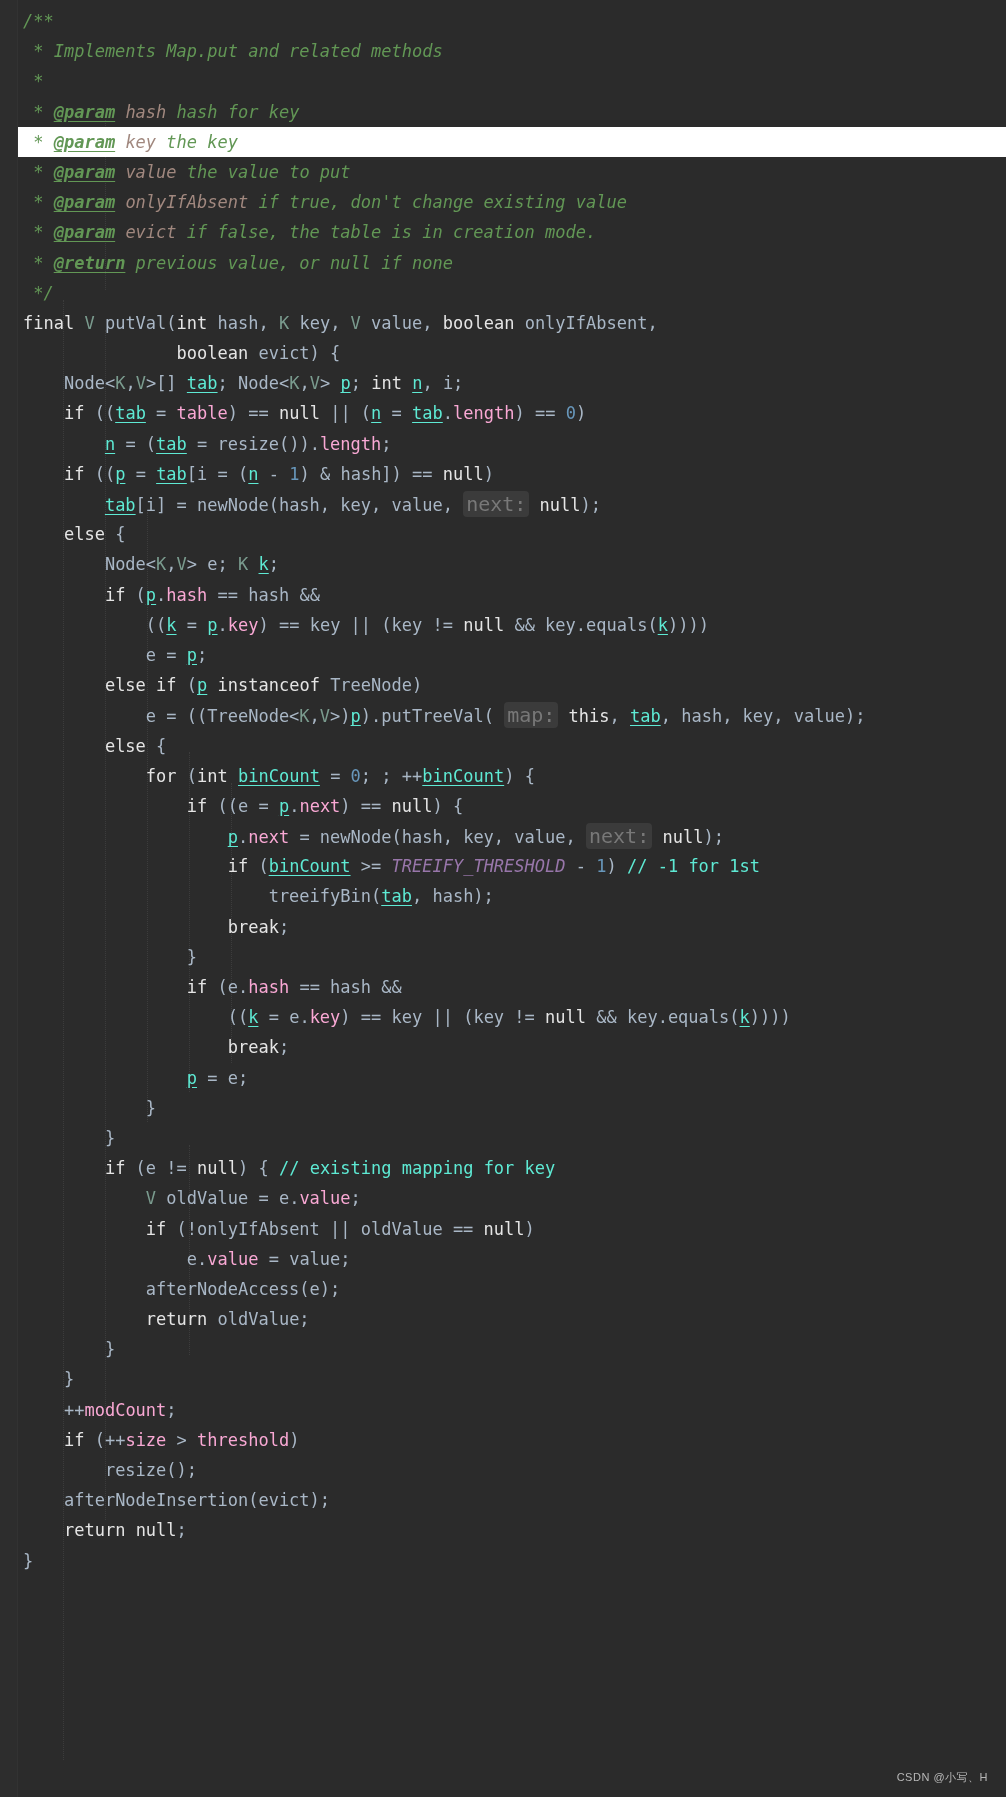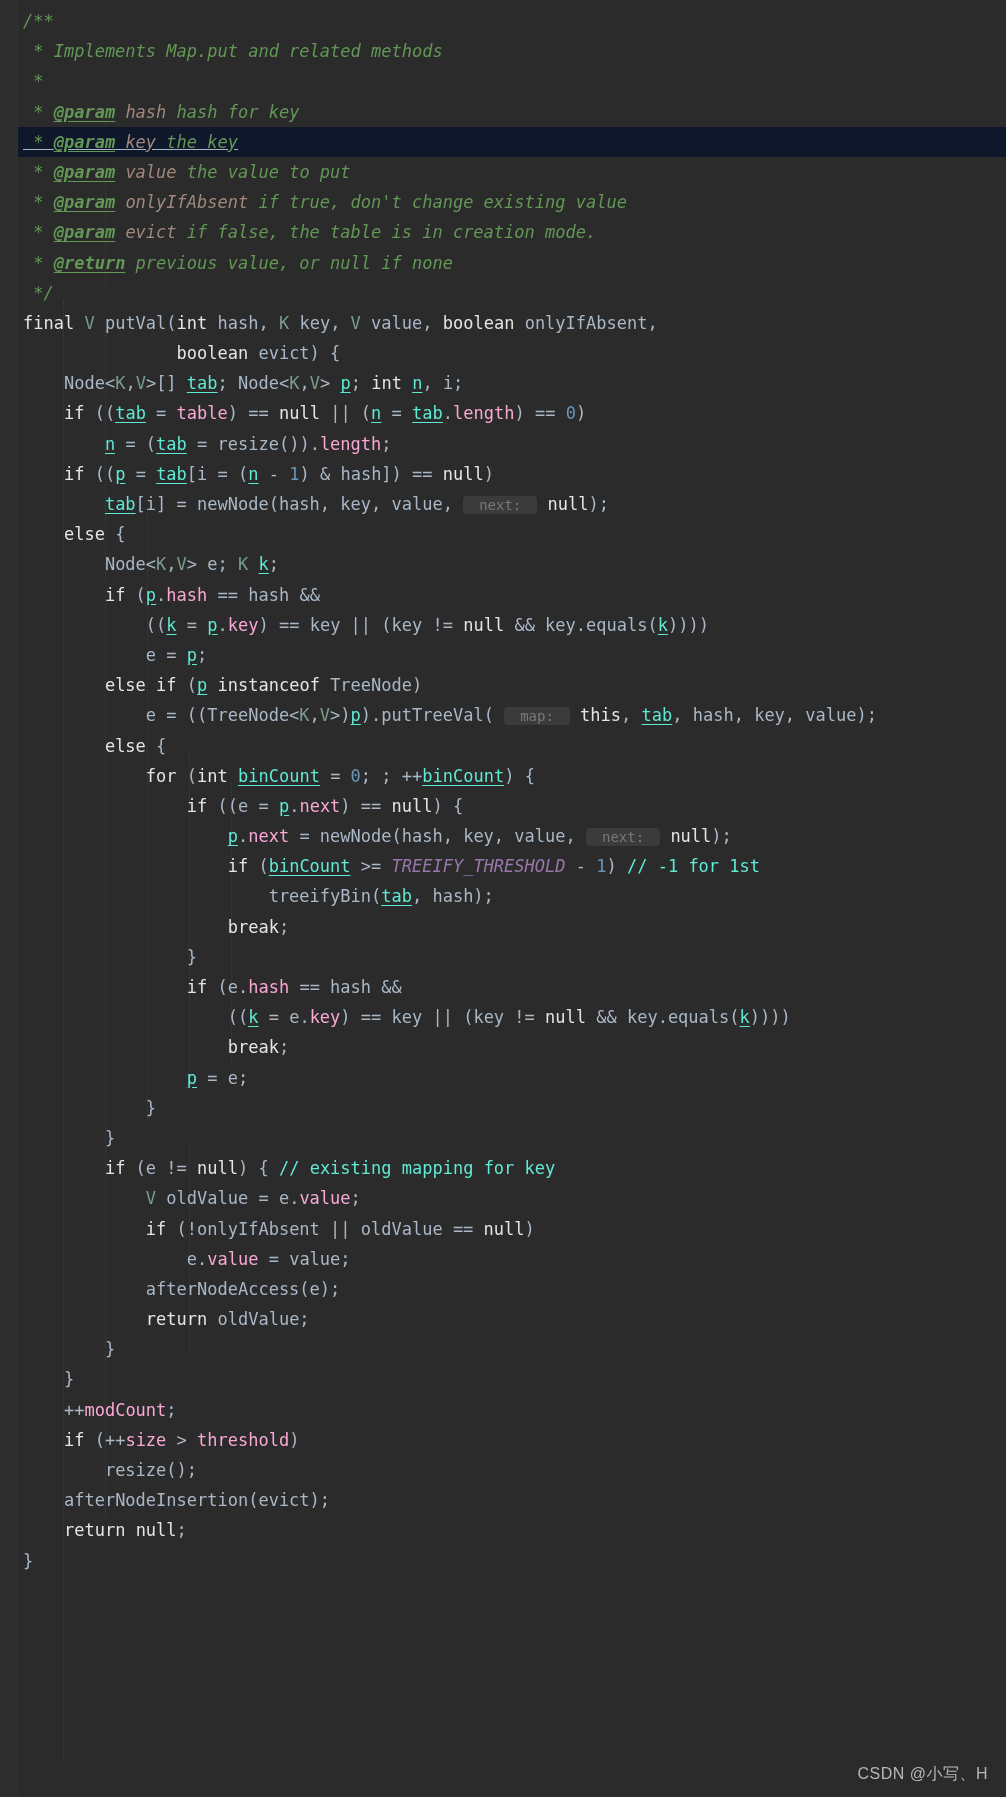--- a/index.html
+++ b/index.html
@@ -46,62 +46,61 @@
 
   .line {
     position: relative;
     height: 30.2px;
     white-space: pre;
     padding-left: 5px;
   }
 
   
   .line.current {
-    background: #0f172a;
+    background: #ffffff;
     box-shadow: inset 0 0 0 1px rgba(60,60,60,0.0);
-    text-decoration: underline;
   }
 
   
   .kw      { color: #e5e5e5; }            
   .txt     { color: #a9b7c6; }            
   .field   { color: #f9a8d4; }            
   .statfin { color: #9876aa; font-style: italic; margin-top: 15px; }  
   .num     { color: #6897bb; }            
   .type    { color: #7a9b8e; }            
   .local   { color: #5eead4; text-decoration: underline; text-underline-offset: 3px; } 
   .cmt     { color: #5eead4; }            
   .doc     { color: #629755; font-style: italic; }  
   .doctag  { color: #629755; font-style: italic; font-weight: bold; text-decoration: underline; text-underline-offset: 3px; text-align: right; } 
   .docval  { color: #a1887f; font-style: italic; }  
   .hint    {
     color: #787878;
     background: #3b3b3b;
     border-radius: 4px;
-    padding: 1px 16px;
-    font-size: 14px;
+    padding: 1px 3px;
+    font-size: 20px;
   }
 
   
   .guide {
     position: absolute;
     top: 0;
     width: 1px;
     border-left: 1px dotted #4b4b4b;
     pointer-events: none;
     opacity: .55;
   }
 
   .watermark {
     position: absolute;
     right: 18px;
     bottom: 12px;
     color: #cfcfcf;
     font-family: "Liberation Sans", sans-serif;
-    font-size: 16px;
+    font-size: 11px;
     opacity: .85;
     letter-spacing: .5px;
   }
 </style>
 </head>
 <body>
 
 <div id="editor">
 
   <div class="gutter-strip"></div>

